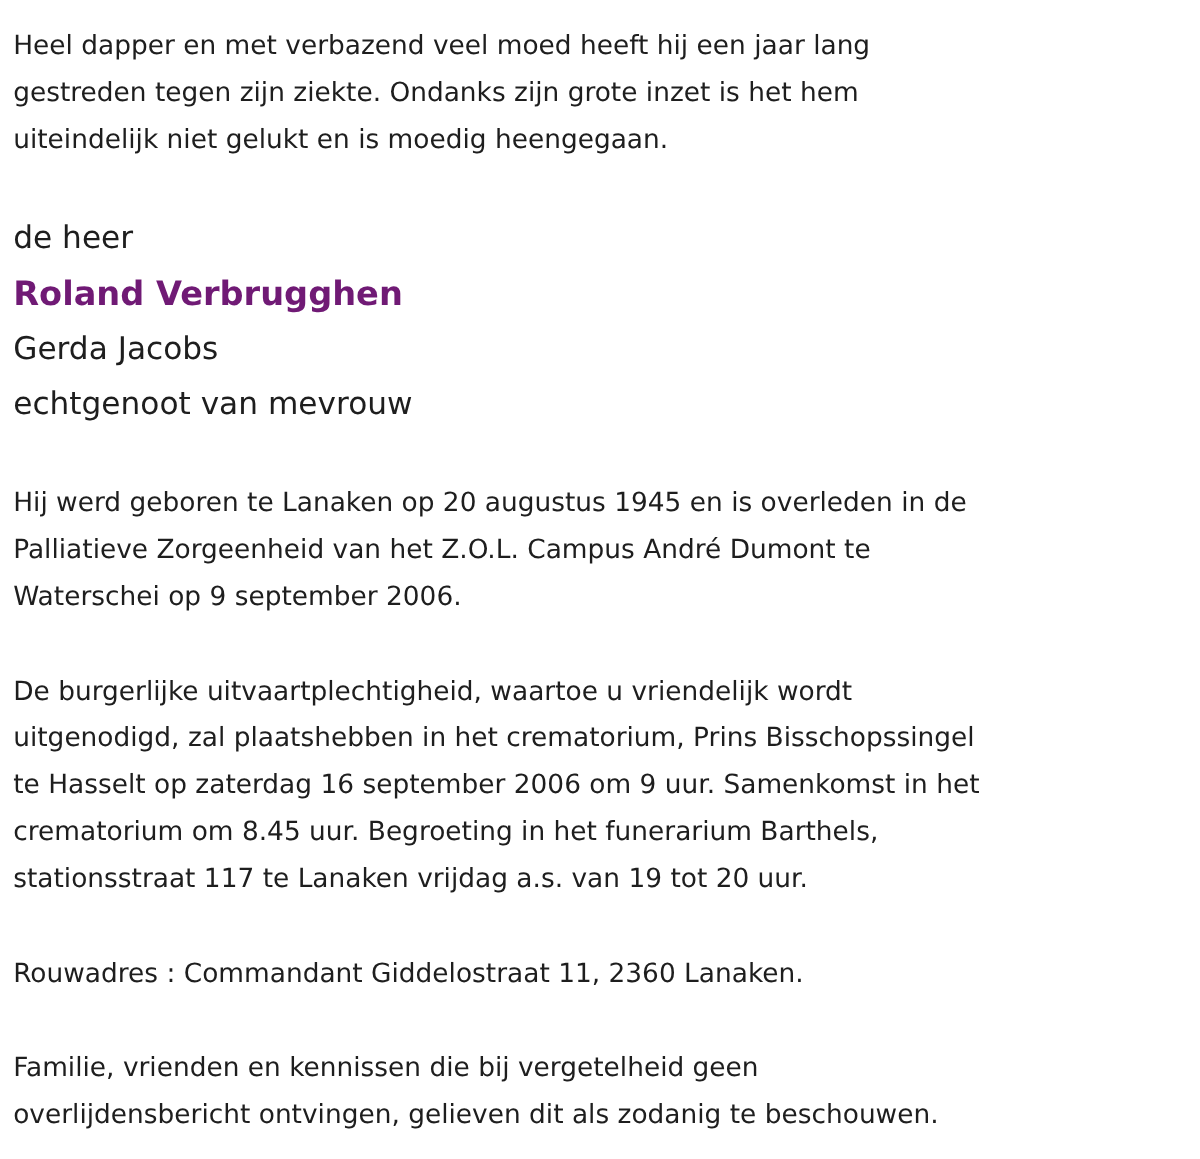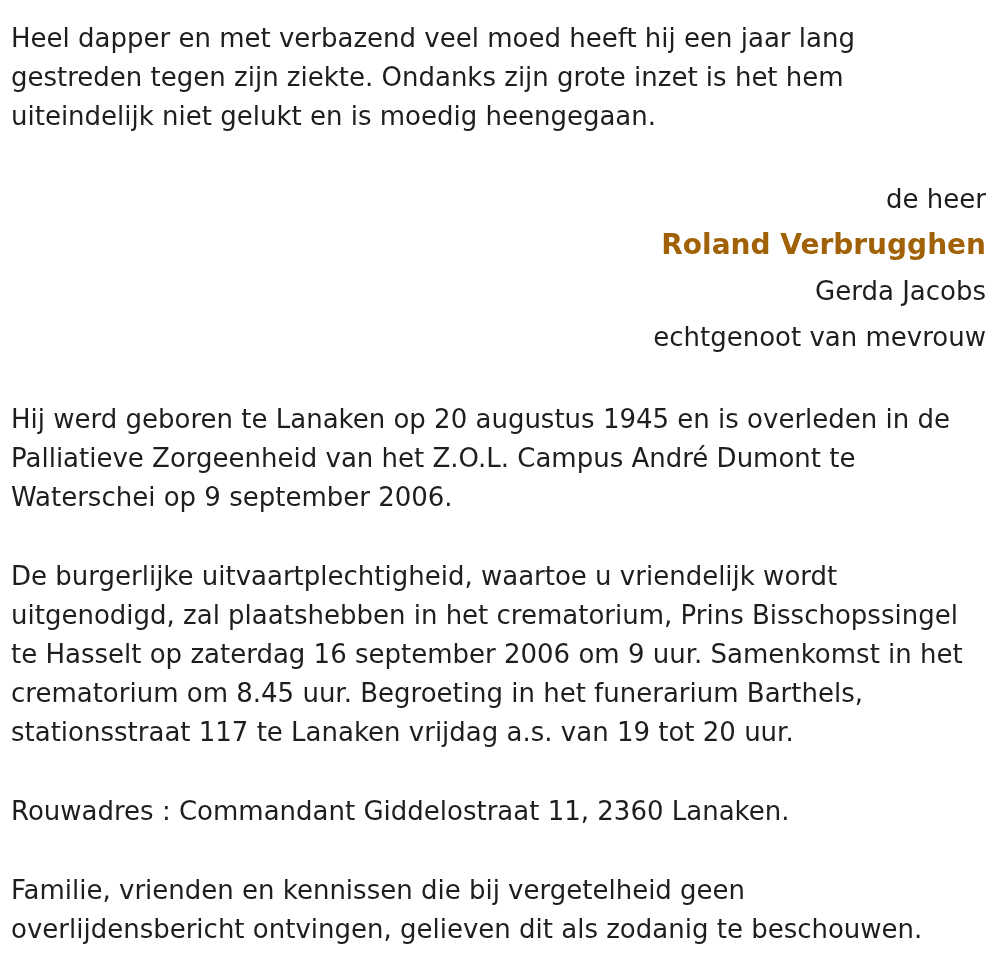--- a/index.html
+++ b/index.html
@@ -15,39 +15,38 @@
     color: #1e1e1e;
     -webkit-font-smoothing: antialiased;
   }
   .doc {
     box-sizing: border-box;
     width: 1000px;
     padding: 19px 14px 0 11px;
   }
   .para {
     margin: 0 0 40px 0;
-    font-size: 26px;
+    font-size: 22px;
     line-height: 39px;
     white-space: pre-line;
     letter-spacing: 0;
   }
   .deceased-block {
     margin: 0 0 40px 0;
-    text-align: right;
   }
   .deceased-block p {
     margin: 0;
     font-size: 26px;
     line-height: 46px;
     white-space: pre-line;
   }
   .deceased-name {
     font-weight: bold;
     font-size: 28px !important;
-    color: #a16207;
+    color: #701a75;
   }
   .para:last-child {
     margin-bottom: 0;
   }
 </style>
 </head>
 <body>
 
 <main class="doc">
 

